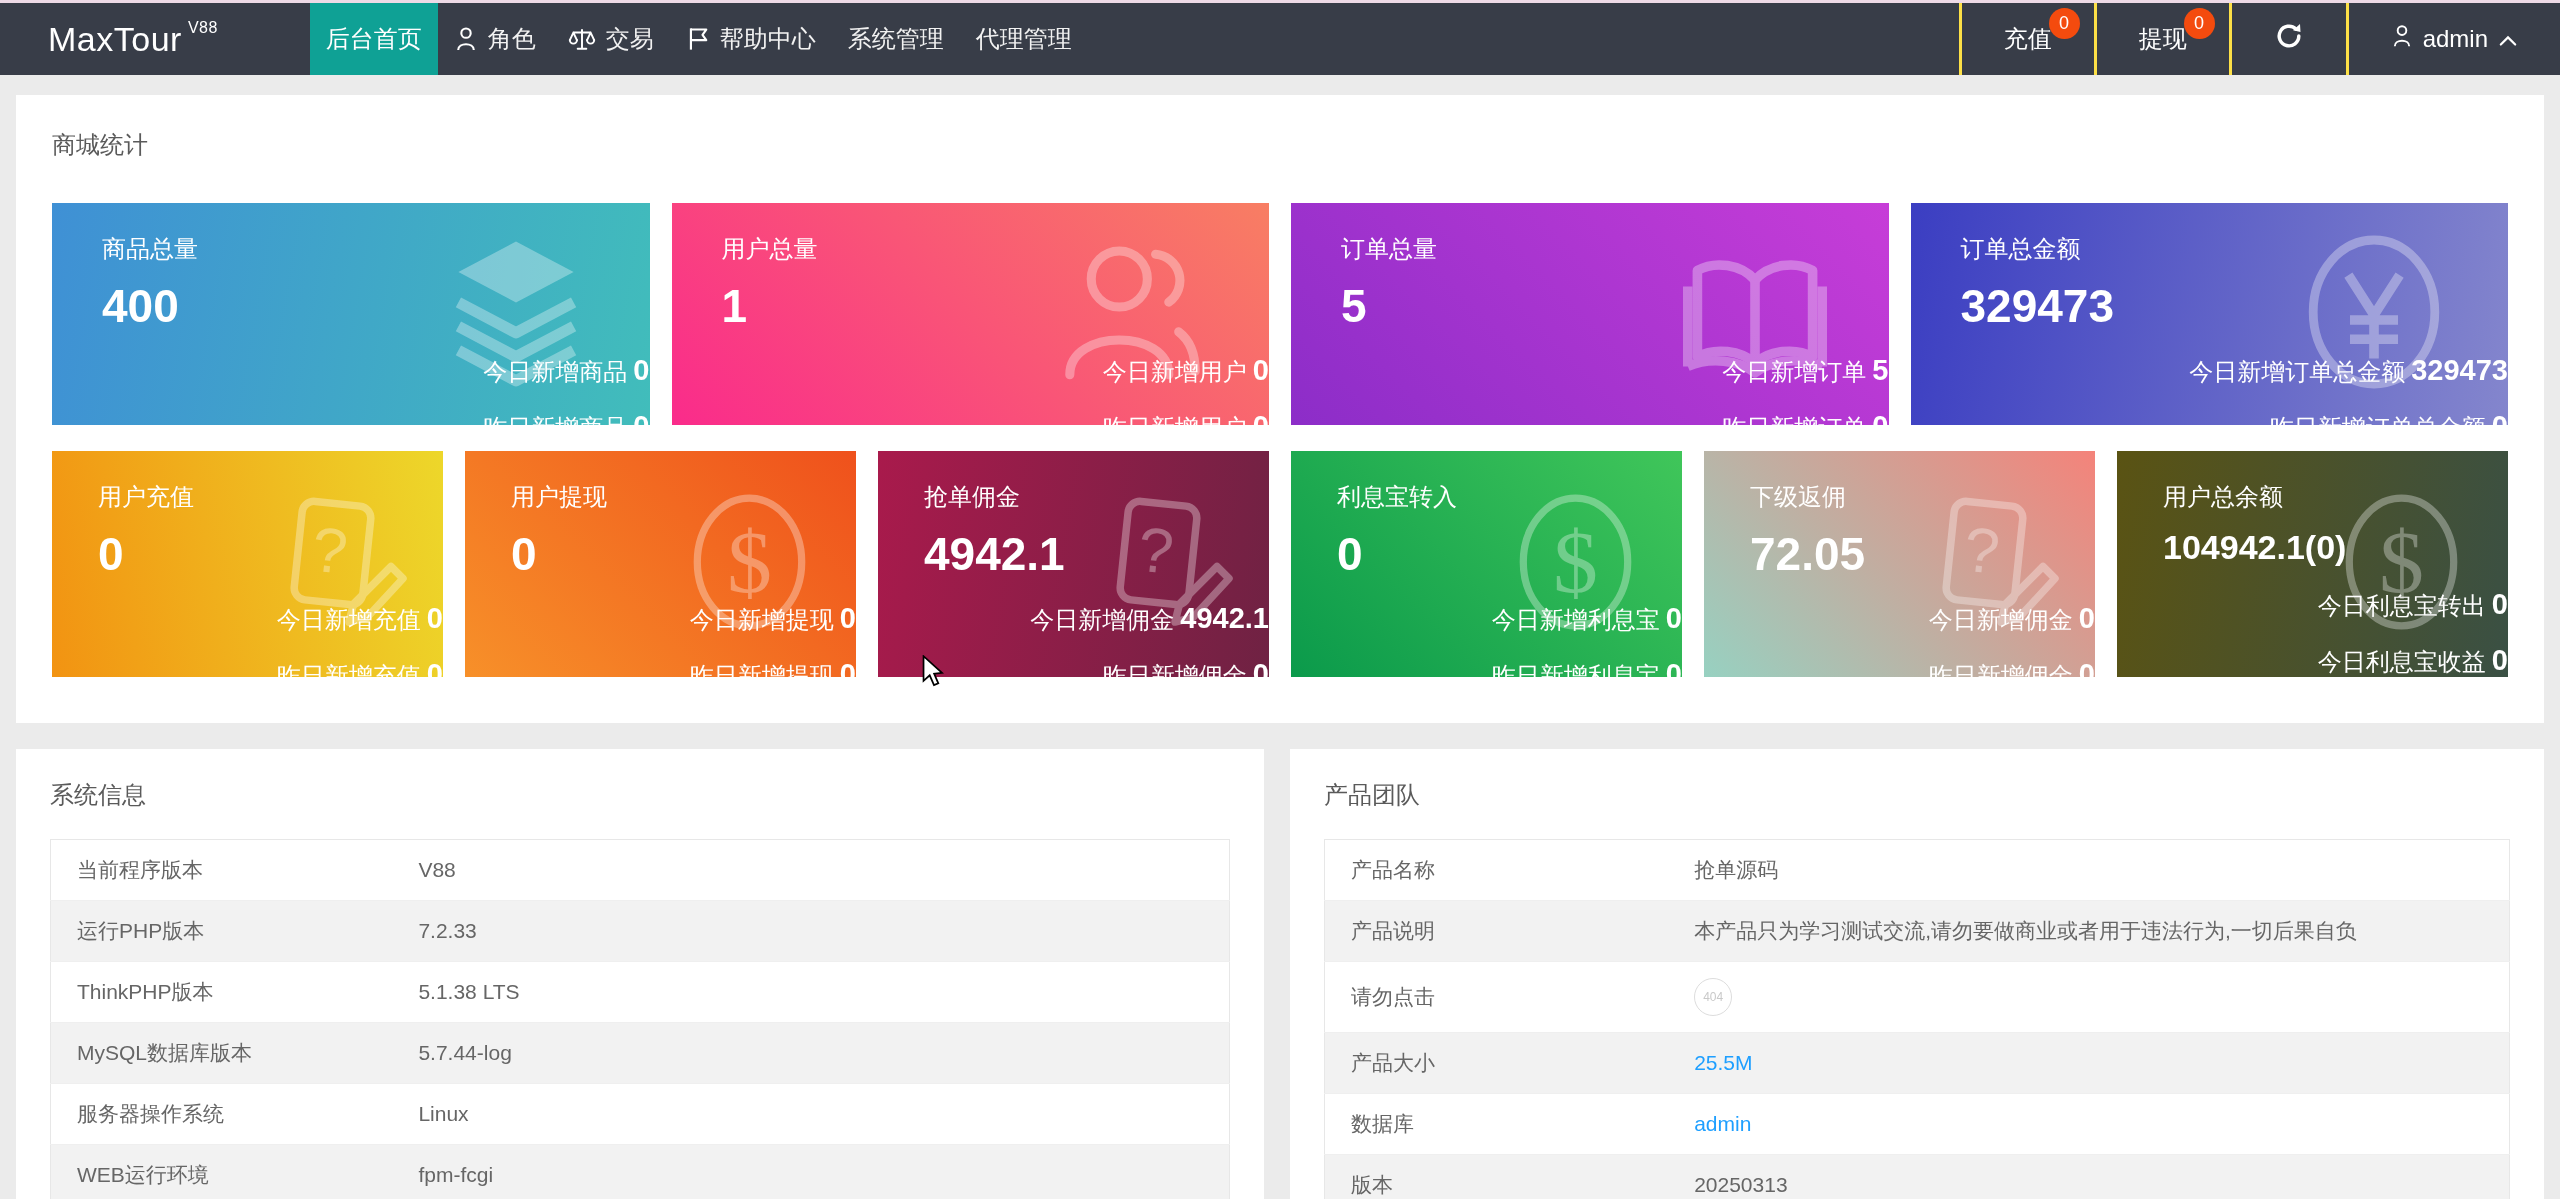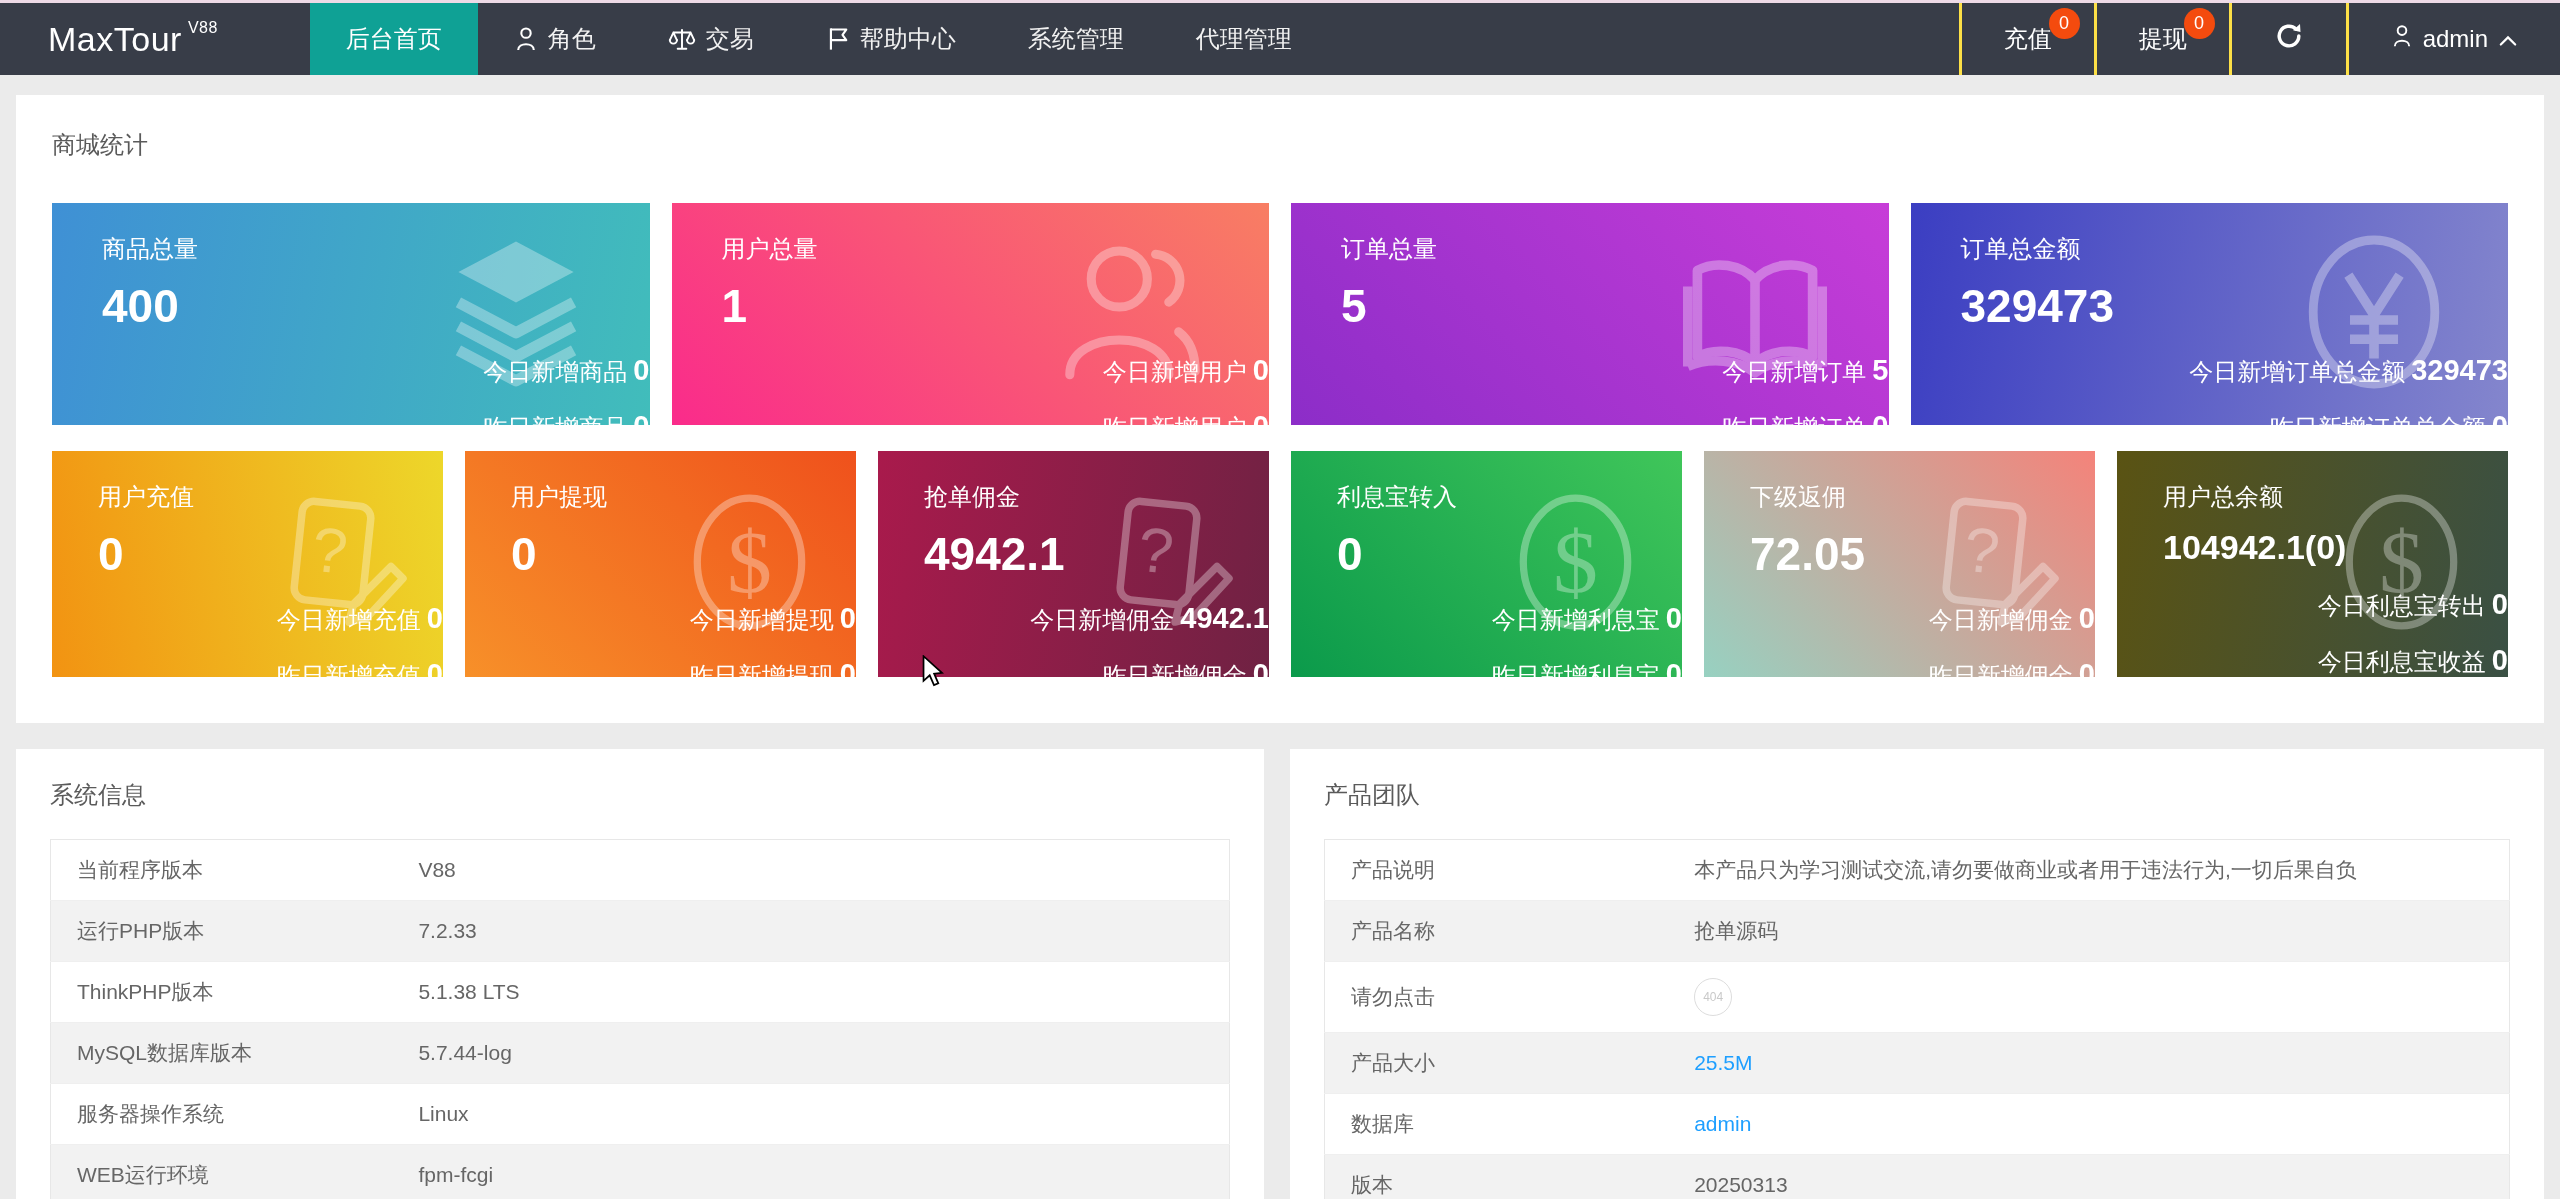--- a/index.html
+++ b/index.html
@@ -12,21 +12,21 @@
   
   .top-strip{height:3px;background:#eedae6;}
   
   .navbar{
     height:72px;background:#383d48;display:flex;align-items:stretch;color:#fff;
   }
   .logo{display:flex;align-items:center;margin-left:48px;font-size:34px;color:#fff;letter-spacing:.5px;}
   .logo .sup{font-size:16px;margin-left:6px;position:relative;top:-11px;}
   .nav-menu{display:flex;margin-left:92px;align-items:stretch;}
   .nav-item{
-    display:flex;align-items:center;gap:10px;padding:0 36px;font-size:24px;color:#f2f2f2;cursor:pointer;
+    display:flex;align-items:center;gap:10px;padding:0 16px;font-size:24px;color:#f2f2f2;cursor:pointer;
   }
   .nav-item.active{background:#0fa195;color:#fff;}
   .nav-item svg{display:block;}
   .nav-right{margin-left:auto;display:flex;align-items:stretch;}
   .nav-right .r-item{
     position:relative;display:flex;align-items:center;gap:10px;
     padding:0 42px;font-size:24px;border-left:3px solid #fde047;cursor:pointer;
   }
   .badge{
     position:absolute;top:5px;right:14px;
@@ -341,26 +341,26 @@
 
         </tbody>
       </table>
     </div>
 
     <div class="panel panel-table">
       <div class="section-title">产品团队</div>
       <table class="info">
         <tbody>
           <tr>
+              <td class="k">产品名称</td>
+              <td>抢单源码</td>
+            </tr>
+          <tr>
               <td class="k">产品说明</td>
               <td>本产品只为学习测试交流,请勿要做商业或者用于违法行为,一切后果自负</td>
-            </tr>
-          <tr>
-              <td class="k">产品名称</td>
-              <td>抢单源码</td>
             </tr>
           <tr>
               <td class="k">请勿点击</td>
               <td><span class="badge-404">404</span></td>
             </tr>
           <tr>
               <td class="k">产品大小</td>
               <td><span class="link">25.5M</span></td>
             </tr>
           <tr>

